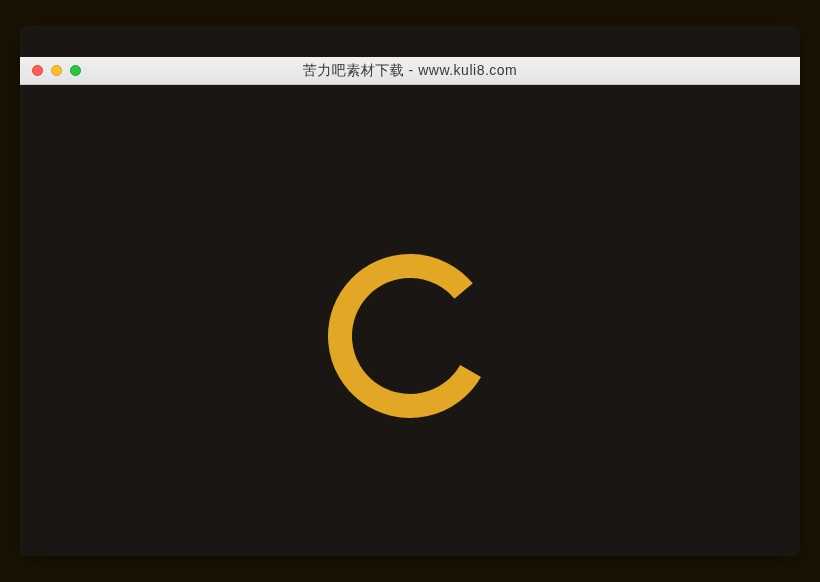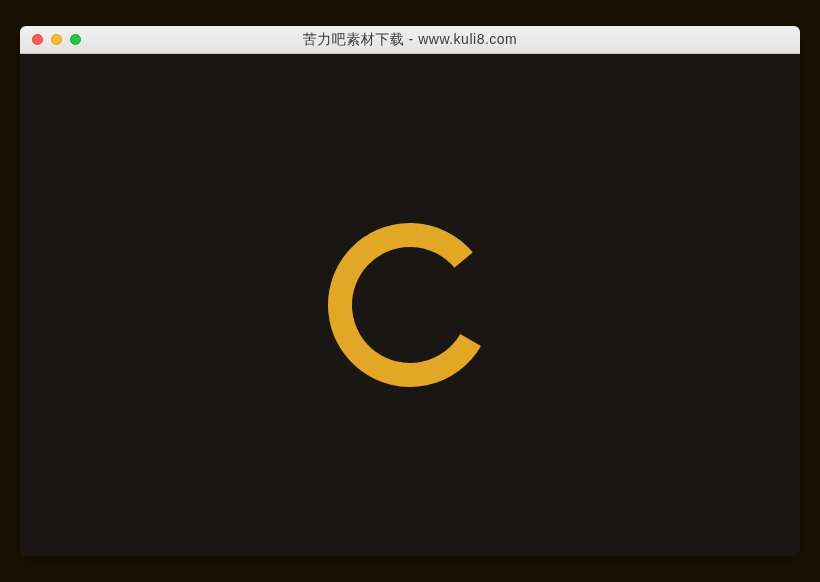--- a/index.html
+++ b/index.html
@@ -20,20 +20,21 @@
       overflow: hidden;
       box-shadow: 0 4px 20px rgba(0,0,0,0.4);
     }
     .titlebar {
       height: 28px;
       background: linear-gradient(to bottom, #f0f0f0, #e4e4e4);
       border-bottom: 1px solid #c8c8c8;
       display: flex;
       align-items: center;
       position: relative;
+      margin-top: 31px;
     }
     .traffic-lights {
       display: flex;
       gap: 8px;
       padding-left: 12px;
       position: absolute;
       left: 0;
     }
     .light {
       width: 11px;

